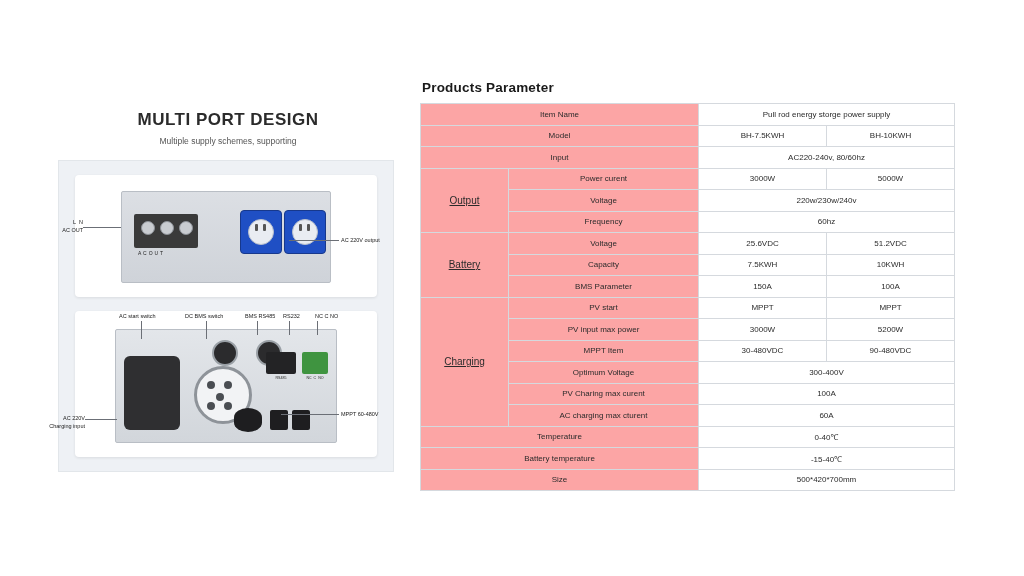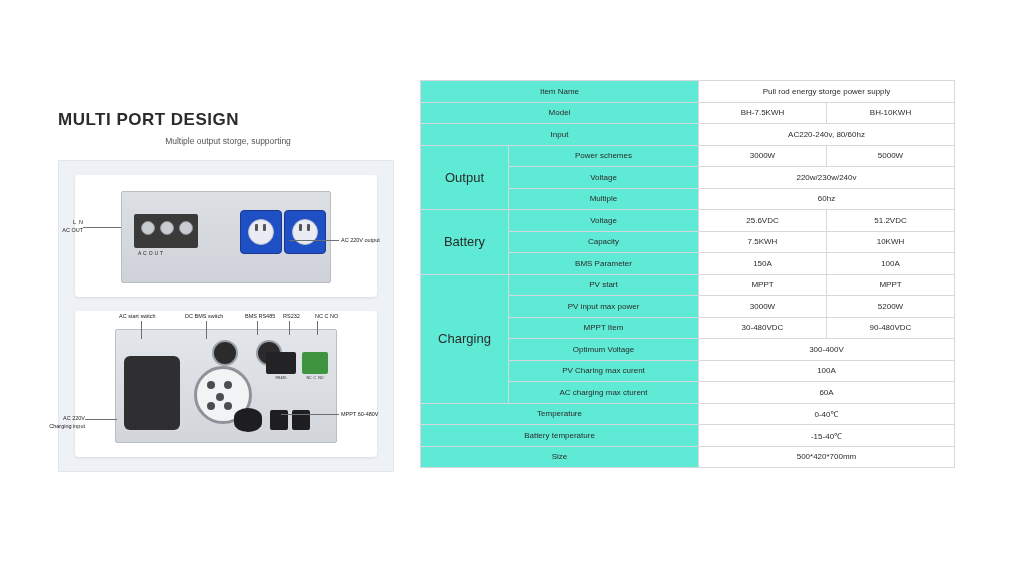--- a/index.html
+++ b/index.html
@@ -17,20 +17,21 @@
   }
 
   
   .left-panel {
     position: absolute;
     left: 58px;
     top: 110px;
     width: 340px;
   }
   .left-title {
+    text-align: center;
     font-size: 17px;
     letter-spacing: 0.5px;
     color: #2b2b2b;
     font-weight: 600;
     margin: 0 0 6px 0;
   }
   .left-subtitle {
     text-align: center;
     font-size: 8.5px;
     color: #555;
@@ -268,35 +269,36 @@
     font-size: 8px;
     color: #2b2b2b;
     text-align: center;
     height: 20.5px;
     padding: 0 2px;
     background: #ffffff;
     white-space: nowrap;
     overflow: hidden;
   }
   table.params td.group {
-    font-size: 13px;
+    font-size: 10px;
+    text-decoration: underline;
   }
   table.params td.shaded {
-    background: #5eead4;
+    background: #fca5a5;
   }
   .col-g { width: 88px; }
   .col-n { width: 190px; }
   .col-v { width: 128px; }
 </style>
 </head>
 <body>
 
 <div class="left-panel">
   <h2 class="left-title">MULTI PORT DESIGN</h2>
-  <div class="left-subtitle">Multiple output storge, supporting</div>
+  <div class="left-subtitle">Multiple supply schemes, supporting</div>
 
   <div class="photo-frame">
 
     <div class="device-card card-top">
       <div class="panel-face face-top">
         <div class="terminal-block">
           <span class="screw s1"></span>
           <span class="screw s2"></span>
           <span class="screw s3"></span>
         </div>
@@ -361,20 +363,21 @@
       <div class="lead" style="left:10px; top:108px; width:32px;"></div>
 
       <div class="callout" style="left:266px; top:100px;">MPPT 60-480V</div>
       <div class="lead" style="left:206px; top:103px; width:58px;"></div>
     </div>
 
   </div>
 </div>
 
 <div class="right-panel">
+  <div class="params-title">Products Parameter</div>
 
   <table class="params">
     <colgroup>
       <col class="col-g">
         <col class="col-n">
         <col class="col-v">
         <col class="col-v">
     </colgroup>
     <tbody>
       <tr>
@@ -386,30 +389,30 @@
         <td>BH-7.5KWH</td>
         <td>BH-10KWH</td>
       </tr>
       <tr>
         <td class="shaded" colspan="2">Input</td>
         <td colspan="2">AC220-240v, 80/60hz</td>
       </tr>
 
       <tr>
         <td class="shaded group" rowspan="3">Output</td>
-        <td class="shaded">Power schemes</td>
+        <td class="shaded">Power curent</td>
         <td>3000W</td>
         <td>5000W</td>
       </tr>
       <tr>
         <td class="shaded">Voltage</td>
         <td colspan="2">220w/230w/240v</td>
       </tr>
       <tr>
-        <td class="shaded">Multiple</td>
+        <td class="shaded">Frequency</td>
         <td colspan="2">60hz</td>
       </tr>
 
       <tr>
         <td class="shaded group" rowspan="3">Battery</td>
         <td class="shaded">Voltage</td>
         <td>25.6VDC</td>
         <td>51.2VDC</td>
       </tr>
       <tr>

